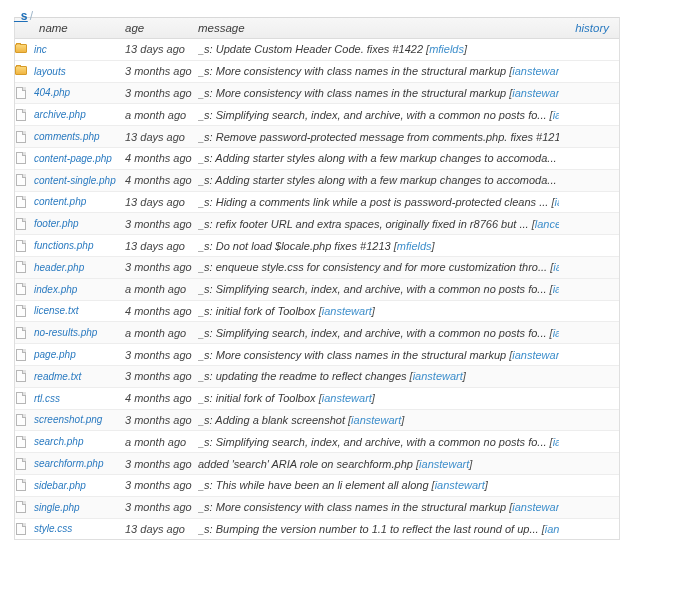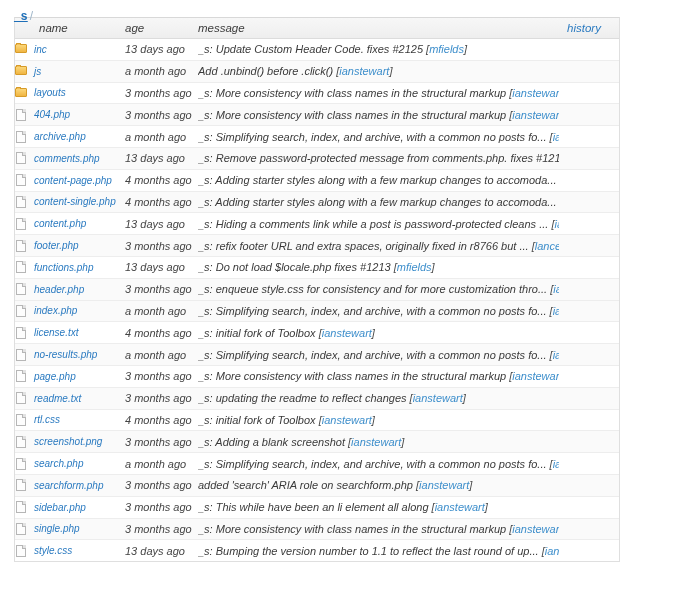--- a/index.html
+++ b/index.html
@@ -75,21 +75,21 @@
   thead th {
     height: 20px;
     font-size: 11.5px;
     color: #3c3c3c;
     padding: 2px 0 3px 0;
   }
   thead th.th-name    { padding-left: 24px; }
   thead th.th-age     { padding-left: 0; }
   thead th.th-message { padding-left: 0; }
   thead th.th-history {
-    text-align: center;
+    text-align: right;
     padding-right: 10px;
   }
   thead th.th-history .hlink {
     color: #2a7ac0;
     cursor: pointer;
   }
 
   
   tbody tr {
     border-bottom: 1px solid #ededed;
@@ -214,32 +214,21 @@
     </thead>
     <tbody id="file-rows">
         <tr>
           <td class="c-name">
             <span class="namewrap">
               <span class="icon folder-icon"></span>
               <a class="fname">inc</a>
             </span>
           </td>
           <td class="c-age">13 days ago</td>
-          <td class="c-message"><span>_s: Update Custom Header Code. fixes #2125 </span><span class="bracket">[</span><span class="author">mfields</span><span class="bracket">]</span></td>
-          <td class="c-history"></td>
-        </tr>
-        <tr class="alt">
-          <td class="c-name">
-            <span class="namewrap">
-              <span class="icon folder-icon"></span>
-              <a class="fname">js</a>
-            </span>
-          </td>
-          <td class="c-age">a month ago</td>
-          <td class="c-message"><span>Add .unbind() before .click() </span><span class="bracket">[</span><span class="author">ianstewart</span><span class="bracket">]</span></td>
+          <td class="c-message"><span>_s: Update Custom Header Code. fixes #1422 </span><span class="bracket">[</span><span class="author">mfields</span><span class="bracket">]</span></td>
           <td class="c-history"></td>
         </tr>
         <tr>
           <td class="c-name">
             <span class="namewrap">
               <span class="icon folder-icon"></span>
               <a class="fname">layouts</a>
             </span>
           </td>
           <td class="c-age">3 months ago</td>

